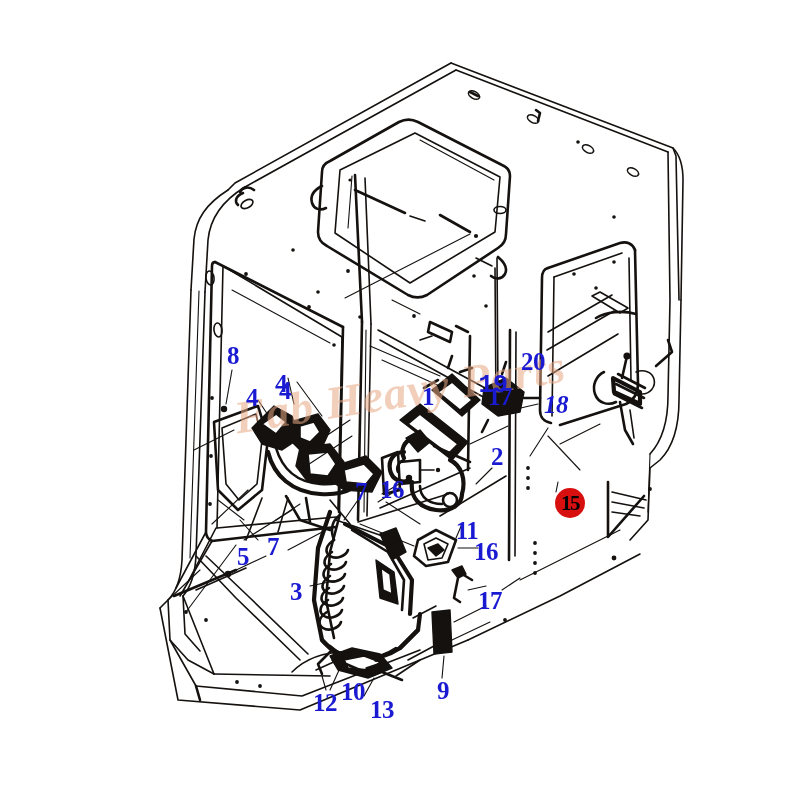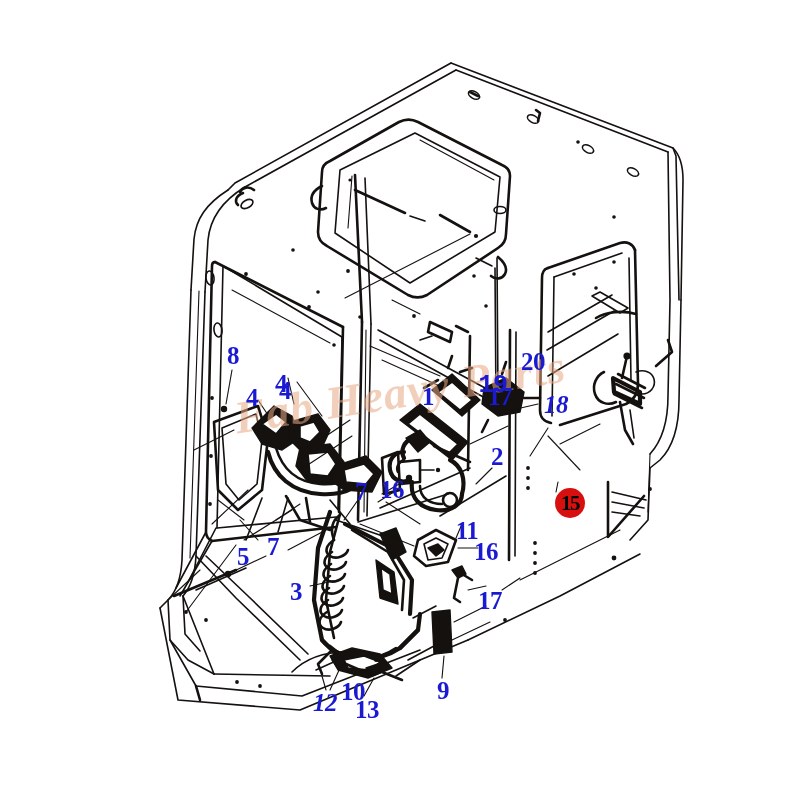--- a/index.html
+++ b/index.html
@@ -465,20 +465,20 @@
   <div class="callout" style="left:556px; top:404px;font-style:italic;">18</div>
   <div class="callout" style="left:497px; top:456px;">2</div>
   <div class="callout" style="left:361px; top:491px;">7</div>
   <div class="callout" style="left:392px; top:489px;">16</div>
   <div class="callout" style="left:467px; top:530px;">11</div>
   <div class="callout" style="left:486px; top:551px;">16</div>
   <div class="callout" style="left:243px; top:556px;">5</div>
   <div class="callout" style="left:273px; top:546px;">7</div>
   <div class="callout" style="left:296px; top:591px;">3</div>
   <div class="callout" style="left:490px; top:600px;">17</div>
-  <div class="callout" style="left:325px; top:702px;font-style:italic;">12</div>
+  <div class="callout" style="left:325px; top:702px;">12</div>
   <div class="callout" style="left:353px; top:691px;">10</div>
-  <div class="callout" style="left:367px; top:709px;">13</div>
+  <div class="callout" style="left:382px; top:709px;">13</div>
   <div class="callout" style="left:443px; top:690px;">9</div>
 
   <div class="badge-red" style="left:570px; top:503px;">15</div>
 
 </div>
 
 </body></html>

